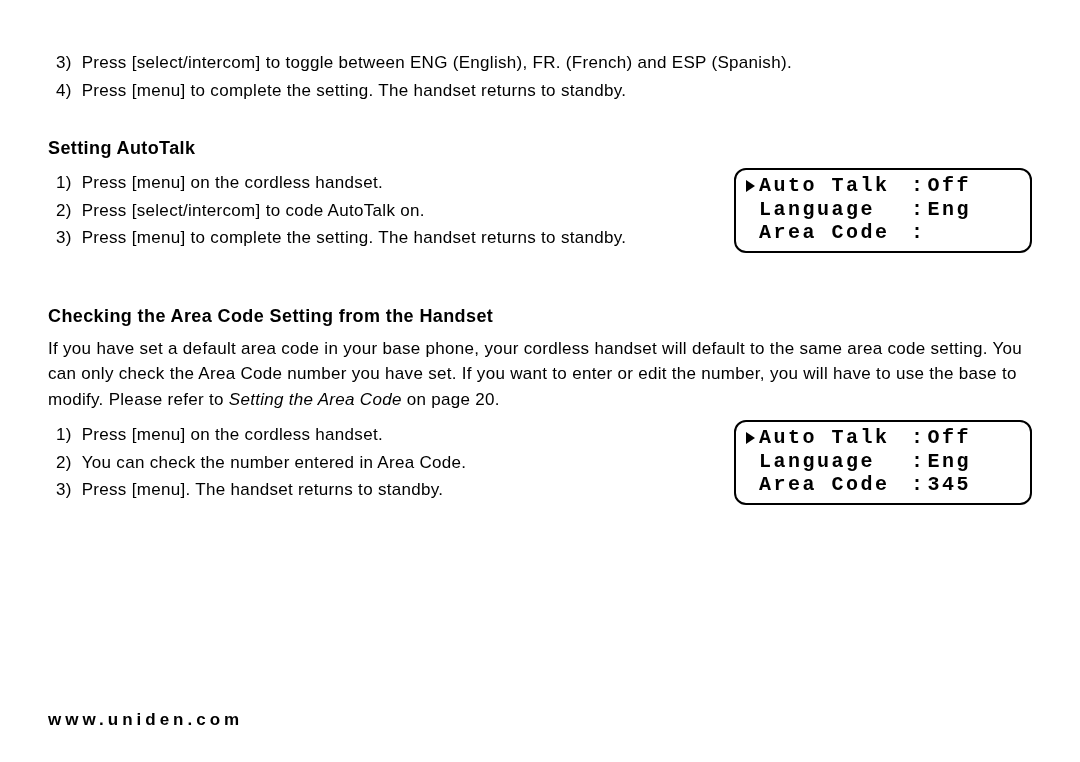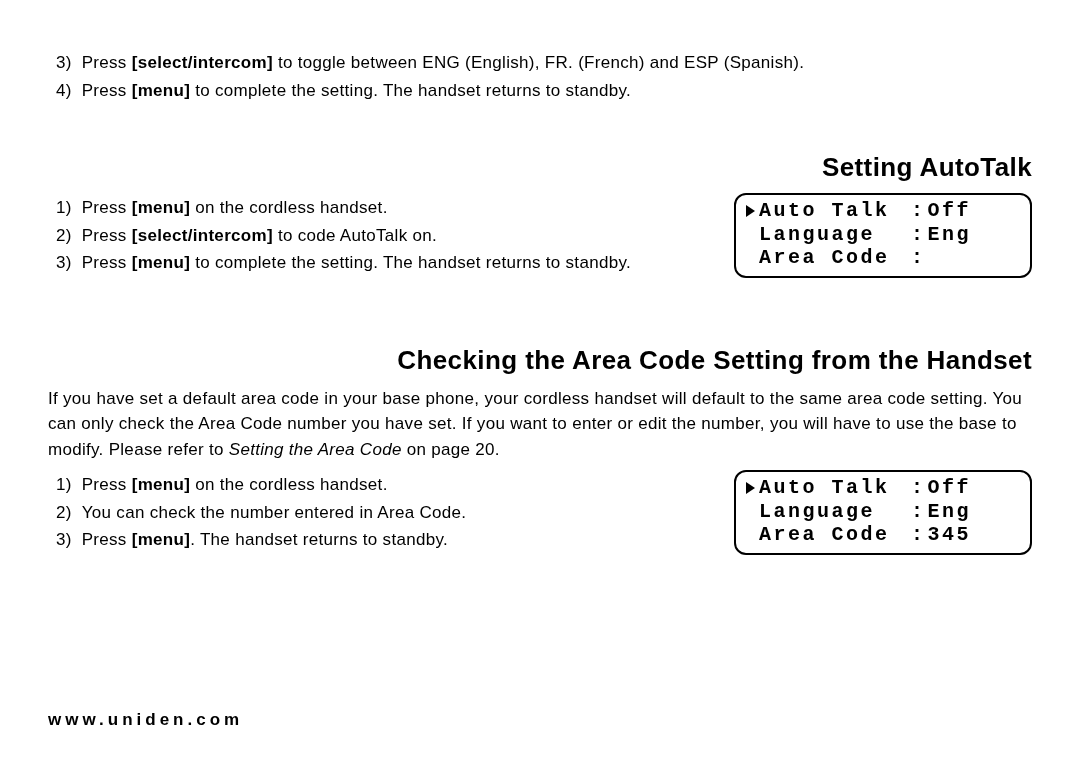--- a/index.html
+++ b/index.html
@@ -30,25 +30,24 @@
     display: flex;
     margin: 2px 0;
   }
   .ol-num {
     min-width: 28px;
     padding-left: 8px;
     padding-right: 10px;
   }
   .ol-text { flex: 1; }
   h2.sec {
-    font-size: 26px;
+    font-size: 18px;
     font-weight: bold;
-    margin: 45px 0 6px 0;
+    margin: 32px 0 6px 0;
     letter-spacing: 0.4px;
-    text-align: right;
   }
   .para {
     margin: 0 0 8px 0;
   }
   .cross-ref { font-style: italic; }
   .section-block {
     position: relative;
     display: flex;
     align-items: flex-start;
     gap: 18px;
@@ -89,21 +88,21 @@
     left: 48px;
     right: 48px;
     display: flex;
     justify-content: space-between;
     font-weight: bold;
     letter-spacing: 4px;
     font-size: 17px;
     gap: 48px;
   }
   .footer .right { letter-spacing: 2.5px; }
-  b { font-weight: bold; }
+  b { font-weight: normal; }
 </style>
 </head>
 <body>
 
 <div class="page">
   <div class="content">
 
     <div class="ol-group">
       <div class="ol-row">
         <div class="ol-num">3)</div>

